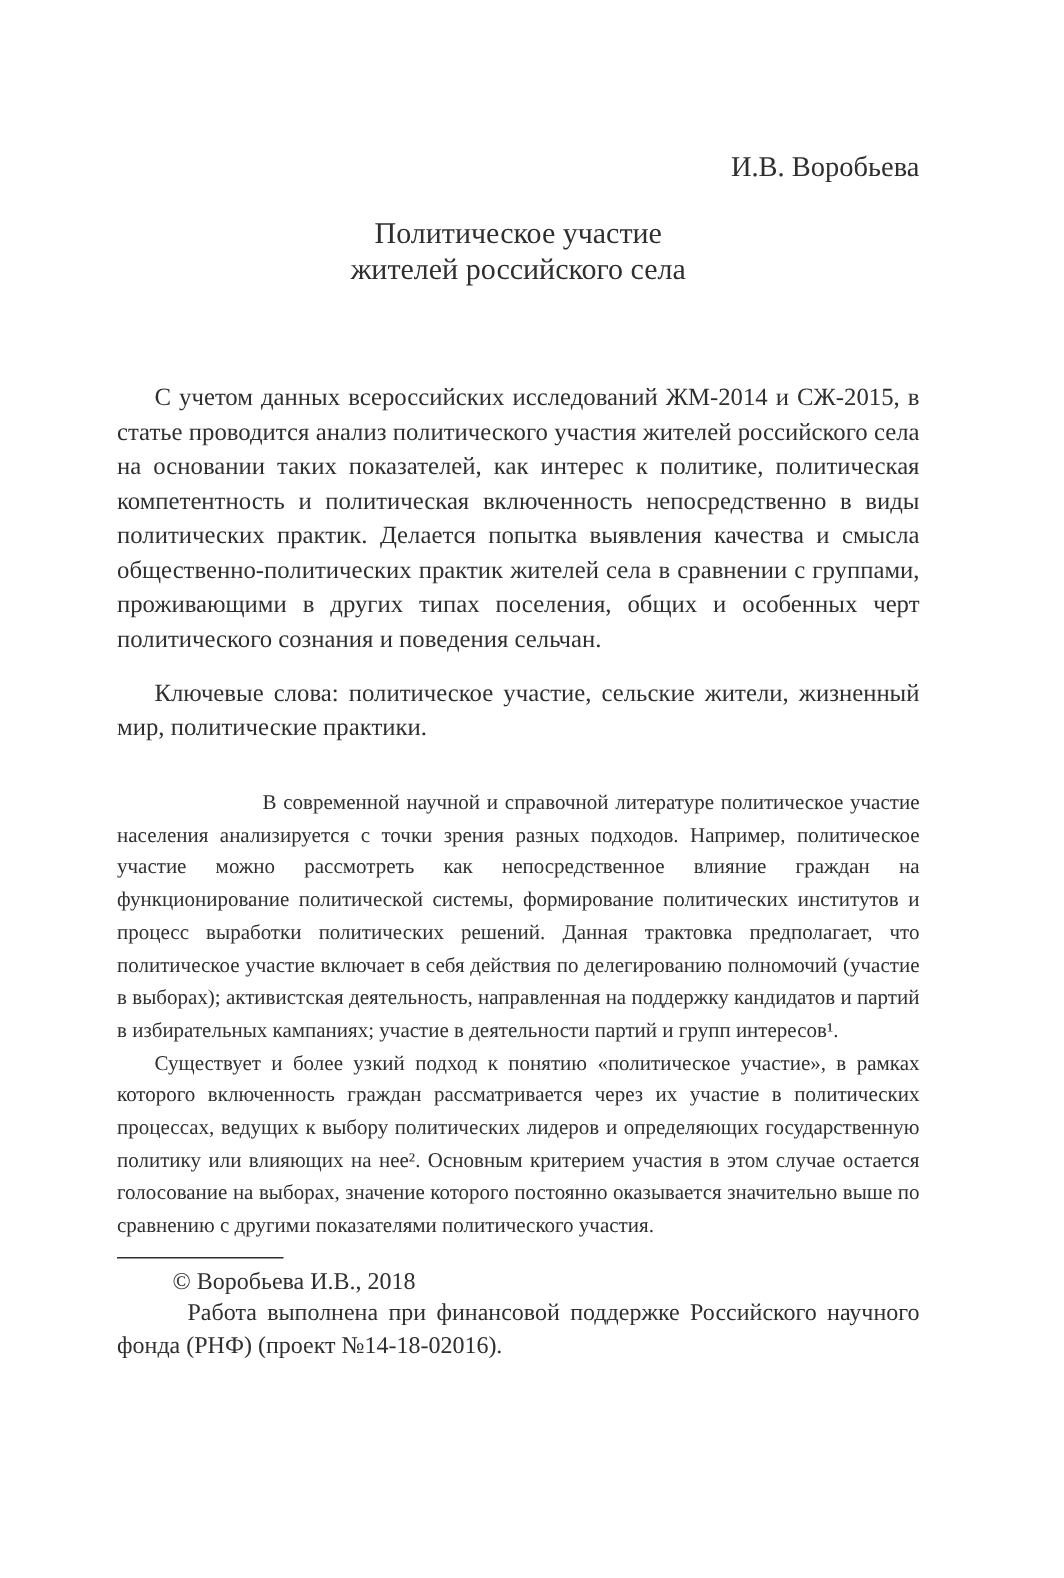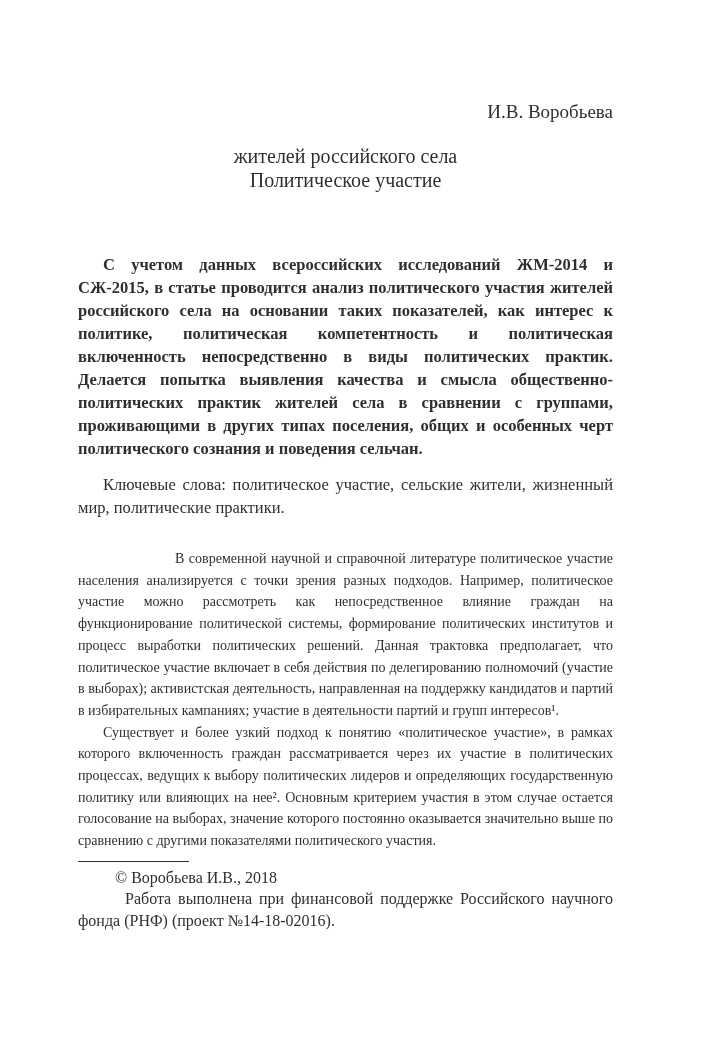--- a/index.html
+++ b/index.html
@@ -30,21 +30,20 @@
     text-align: center;
     font-size: 20px;
     line-height: 24px;
   }
   .abstract {
     margin: 61px 0 0 0;
     font-size: 16.5px;
     line-height: 23px;
     text-align: justify;
     text-indent: 25px;
-    font-weight: bold;
   }
   .keywords {
     margin: 13px 0 0 0;
     font-size: 16.5px;
     line-height: 23px;
     text-align: justify;
     text-indent: 25px;
   }
   .kw-label {
   }
@@ -80,22 +79,22 @@
   }
 </style>
 </head>
 <body>
 
 <div class="page">
 
   <div class="author">И.В. Воробьева</div>
 
   <div class="title-block">
+    <div>Политическое участие</div>
     <div>жителей российского села</div>
-    <div>Политическое участие</div>
   </div>
 
   <p class="abstract">С учетом данных всероссийских исследований ЖМ-2014 и СЖ-2015, в статье проводится анализ политического участия жителей российского села на основании таких показателей, как интерес к политике, политическая компетентность и политическая включенность непосредственно в виды политических практик. Делается попытка выявления качества и смысла общественно-политических практик жителей села в сравнении с группами, проживающими в других типах поселения, общих и особенных черт политического сознания и поведения сельчан.</p>
 
   <p class="keywords"><span class="kw-label">Ключевые слова:</span> <span>политическое участие, сельские жители, жизненный мир, политические практики.</span></p>
 
   <p class="body-para para-first">В современной научной и справочной литературе политическое участие населения анализируется с точки зрения разных подходов. Например, политическое участие можно рассмотреть как непосредственное влияние граждан на функционирование политической системы, формирование политических институтов и процесс выработки политических решений. Данная трактовка предполагает, что политическое участие включает в себя действия по делегированию полномочий (участие в выборах); активистская деятельность, направленная на поддержку кандидатов и партий в избирательных кампаниях; участие в деятельности партий и групп интересов¹.</p>
 
   <p class="body-para">Существует и более узкий подход к понятию «политическое участие», в рамках которого включенность граждан рассматривается через их участие в политических процессах, ведущих к выбору политических лидеров и определяющих государственную политику или влияющих на нее². Основным критерием участия в этом случае остается голосование на выборах, значение которого постоянно оказывается значительно выше по сравнению с другими показателями политического участия.</p>
 

